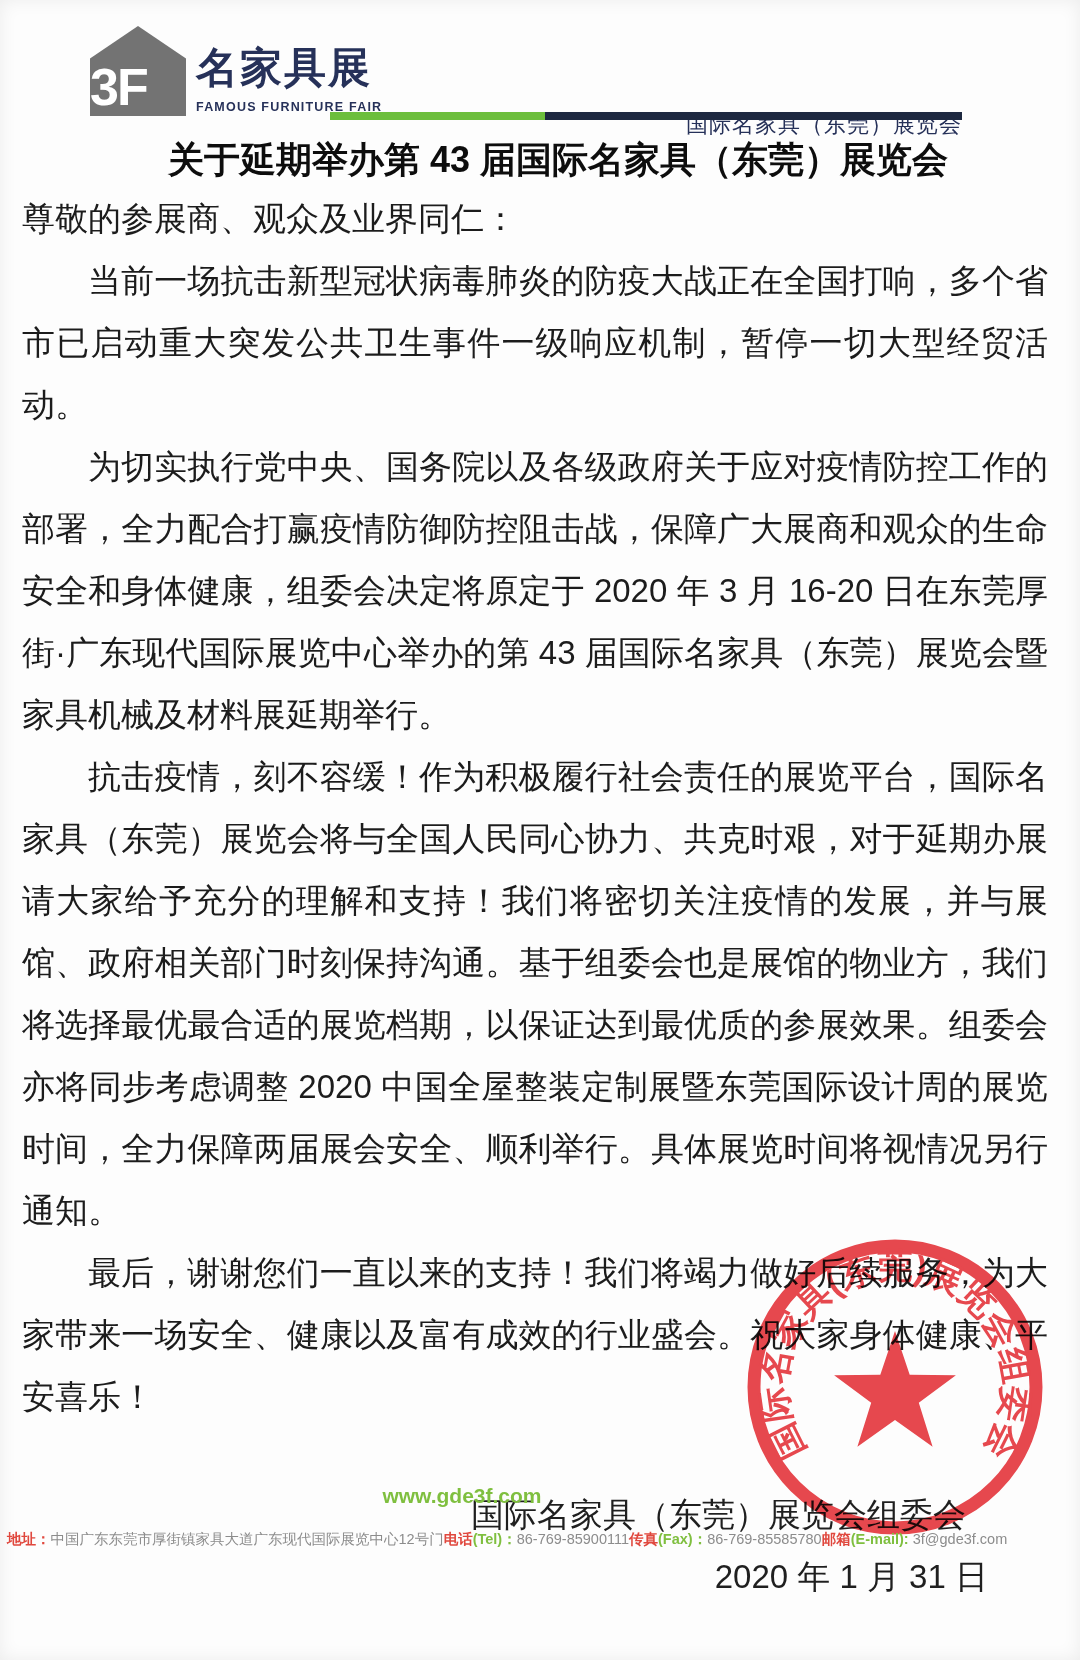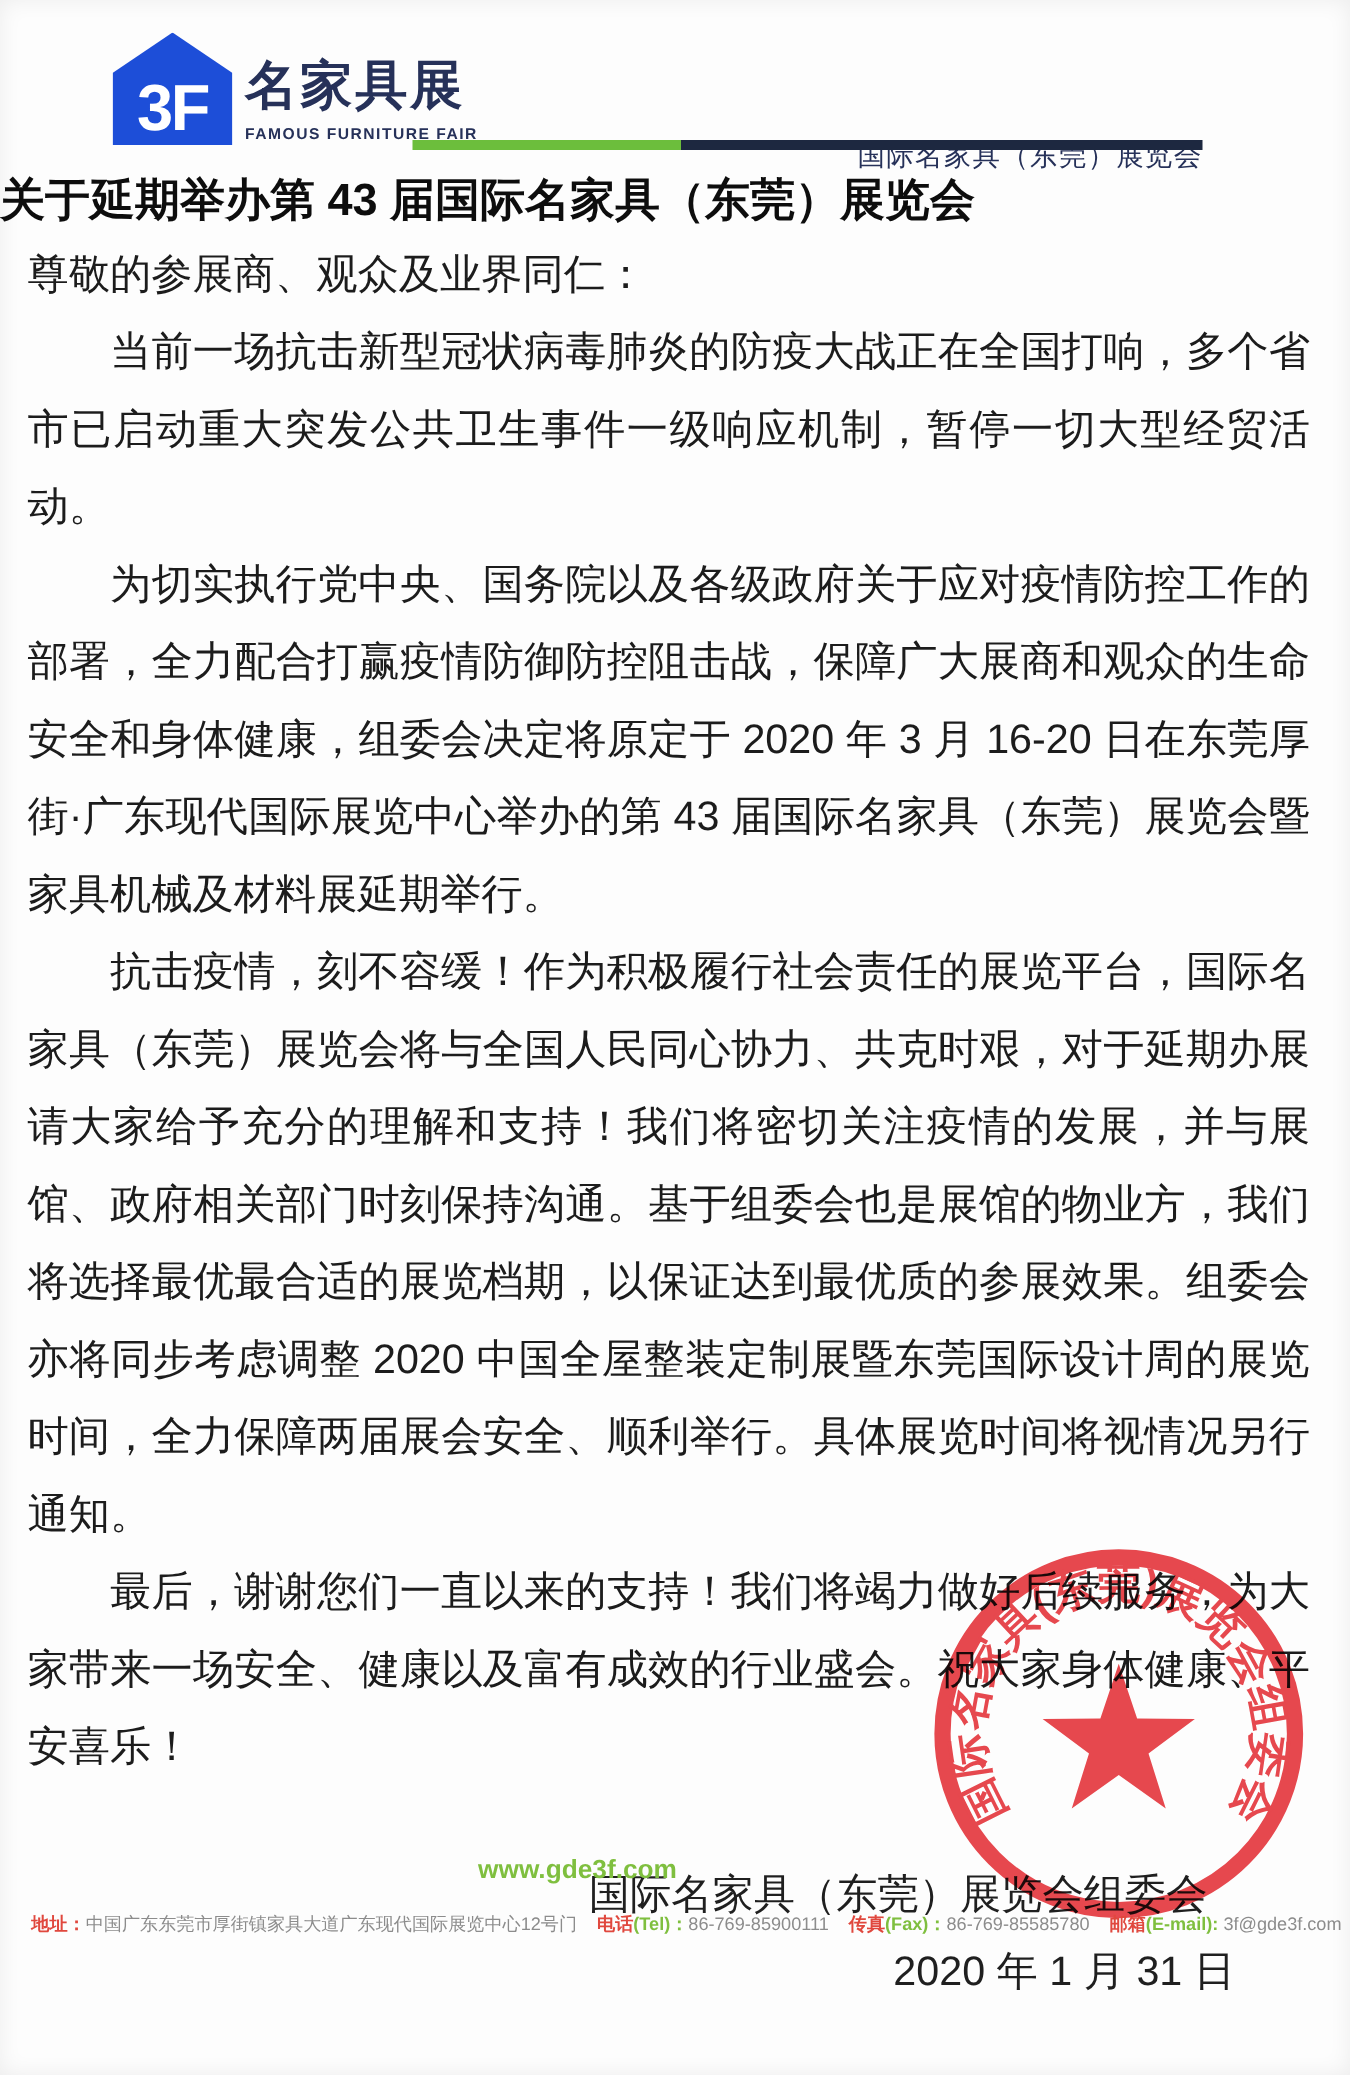--- a/index.html
+++ b/index.html
@@ -7,38 +7,38 @@
   .page {
     position:relative; width:1080px; height:1660px; margin:0 auto;
     background:#fdfdfd; overflow:hidden; color:#1f1f1f;
     font-family:"Liberation Sans", sans-serif;
     box-shadow: inset 0 0 18px rgba(0,0,0,.07);
   }
   
   .header { position:relative; height:124px; }
   .logo { position:absolute; left:90px; top:26px; display:flex; align-items:flex-end; }
   .logo-house {
-    position:relative; width:96px; height:90px; background:#1d4ed8;
+    position:relative; width:96px; height:90px; background:#737373;
     clip-path:polygon(50% 0%, 100% 36%, 100% 100%, 0% 100%, 0% 36%);
-    display:flex; align-items:flex-end; justify-content:center;
+    display:flex; align-items:flex-end; justify-content:flex-start;
   }
   .logo-3f { color:#fff; font-weight:bold; font-size:52px; line-height:58px; letter-spacing:-2px; }
   .logo-text { margin-left:10px; padding-bottom:2px; }
   .logo-cn { color:#263159; font-weight:bold; font-size:42px; line-height:44px; letter-spacing:2px; }
   .logo-en { color:#263159; font-weight:bold; font-size:12.5px; letter-spacing:1.2px; margin-top:10px; }
   .header-right {
     position:absolute; right:118px; top:78px;
     color:#263159; font-weight:normal; font-size:22px; letter-spacing:1px;margin-top:32px;
   }
   .header-rule {
     position:absolute; left:330px; top:112px; width:632px; height:8px;
     background:linear-gradient(to right, #6cbe3c 0 34%, #1d2840 34% 100%);
   }
   
-  .title { margin-top:8px; text-align:left; font-weight:bold; font-size:36px; color:#0d0d0d; }
+  .title { margin-top:8px; text-align:center; font-weight:bold; font-size:36px; color:#0d0d0d;margin-left:36px; }
   .title div { line-height:56px; }
   
   .bodytext {
     padding:0 32px 0 22px; font-size:33px; line-height:62px;
     text-align:justify; text-justify:inter-ideograph; color:#1c1c1c;
   }
   .bodytext p { text-indent:2em; margin:0; }
   
   .signature { margin-top:56px; font-size:33px; line-height:62px; text-align:right; }
   .sig-org { padding-right:114px; }
@@ -48,22 +48,22 @@
     position:absolute; left:740px; top:1232px; width:310px; height:310px;
     mix-blend-mode:multiply; opacity:.92; pointer-events:none;
   }
   
   .footer { position:absolute; left:0; top:1484px; width:100%; }
   .website {
     position:relative; left:-78px; text-align:center;
     color:#7fbf3f; font-weight:bold; font-size:21px;
   }
   .info-line {
-    margin-top:22px; padding-left:25px; font-size:14.5px; color:#8c8c8c;
-    display:flex; gap:16px; white-space:nowrap; align-items:baseline;
+    margin-top:22px; padding-left:7px; font-size:14.5px; color:#8c8c8c;
+    display:flex; white-space:nowrap; align-items:baseline;
   }
   .info-line b { font-weight:bold; }
   .red { color:#e0483e; }
   .green { color:#7fbf3f; }
   .val { color:#8c8c8c; }
   .en-line { margin-top:9px; padding-left:25px; font-size:14.5px; color:#8c8c8c; }
   .en-line b { margin-right:5px; }
 </style>
 </head>
 <body>

